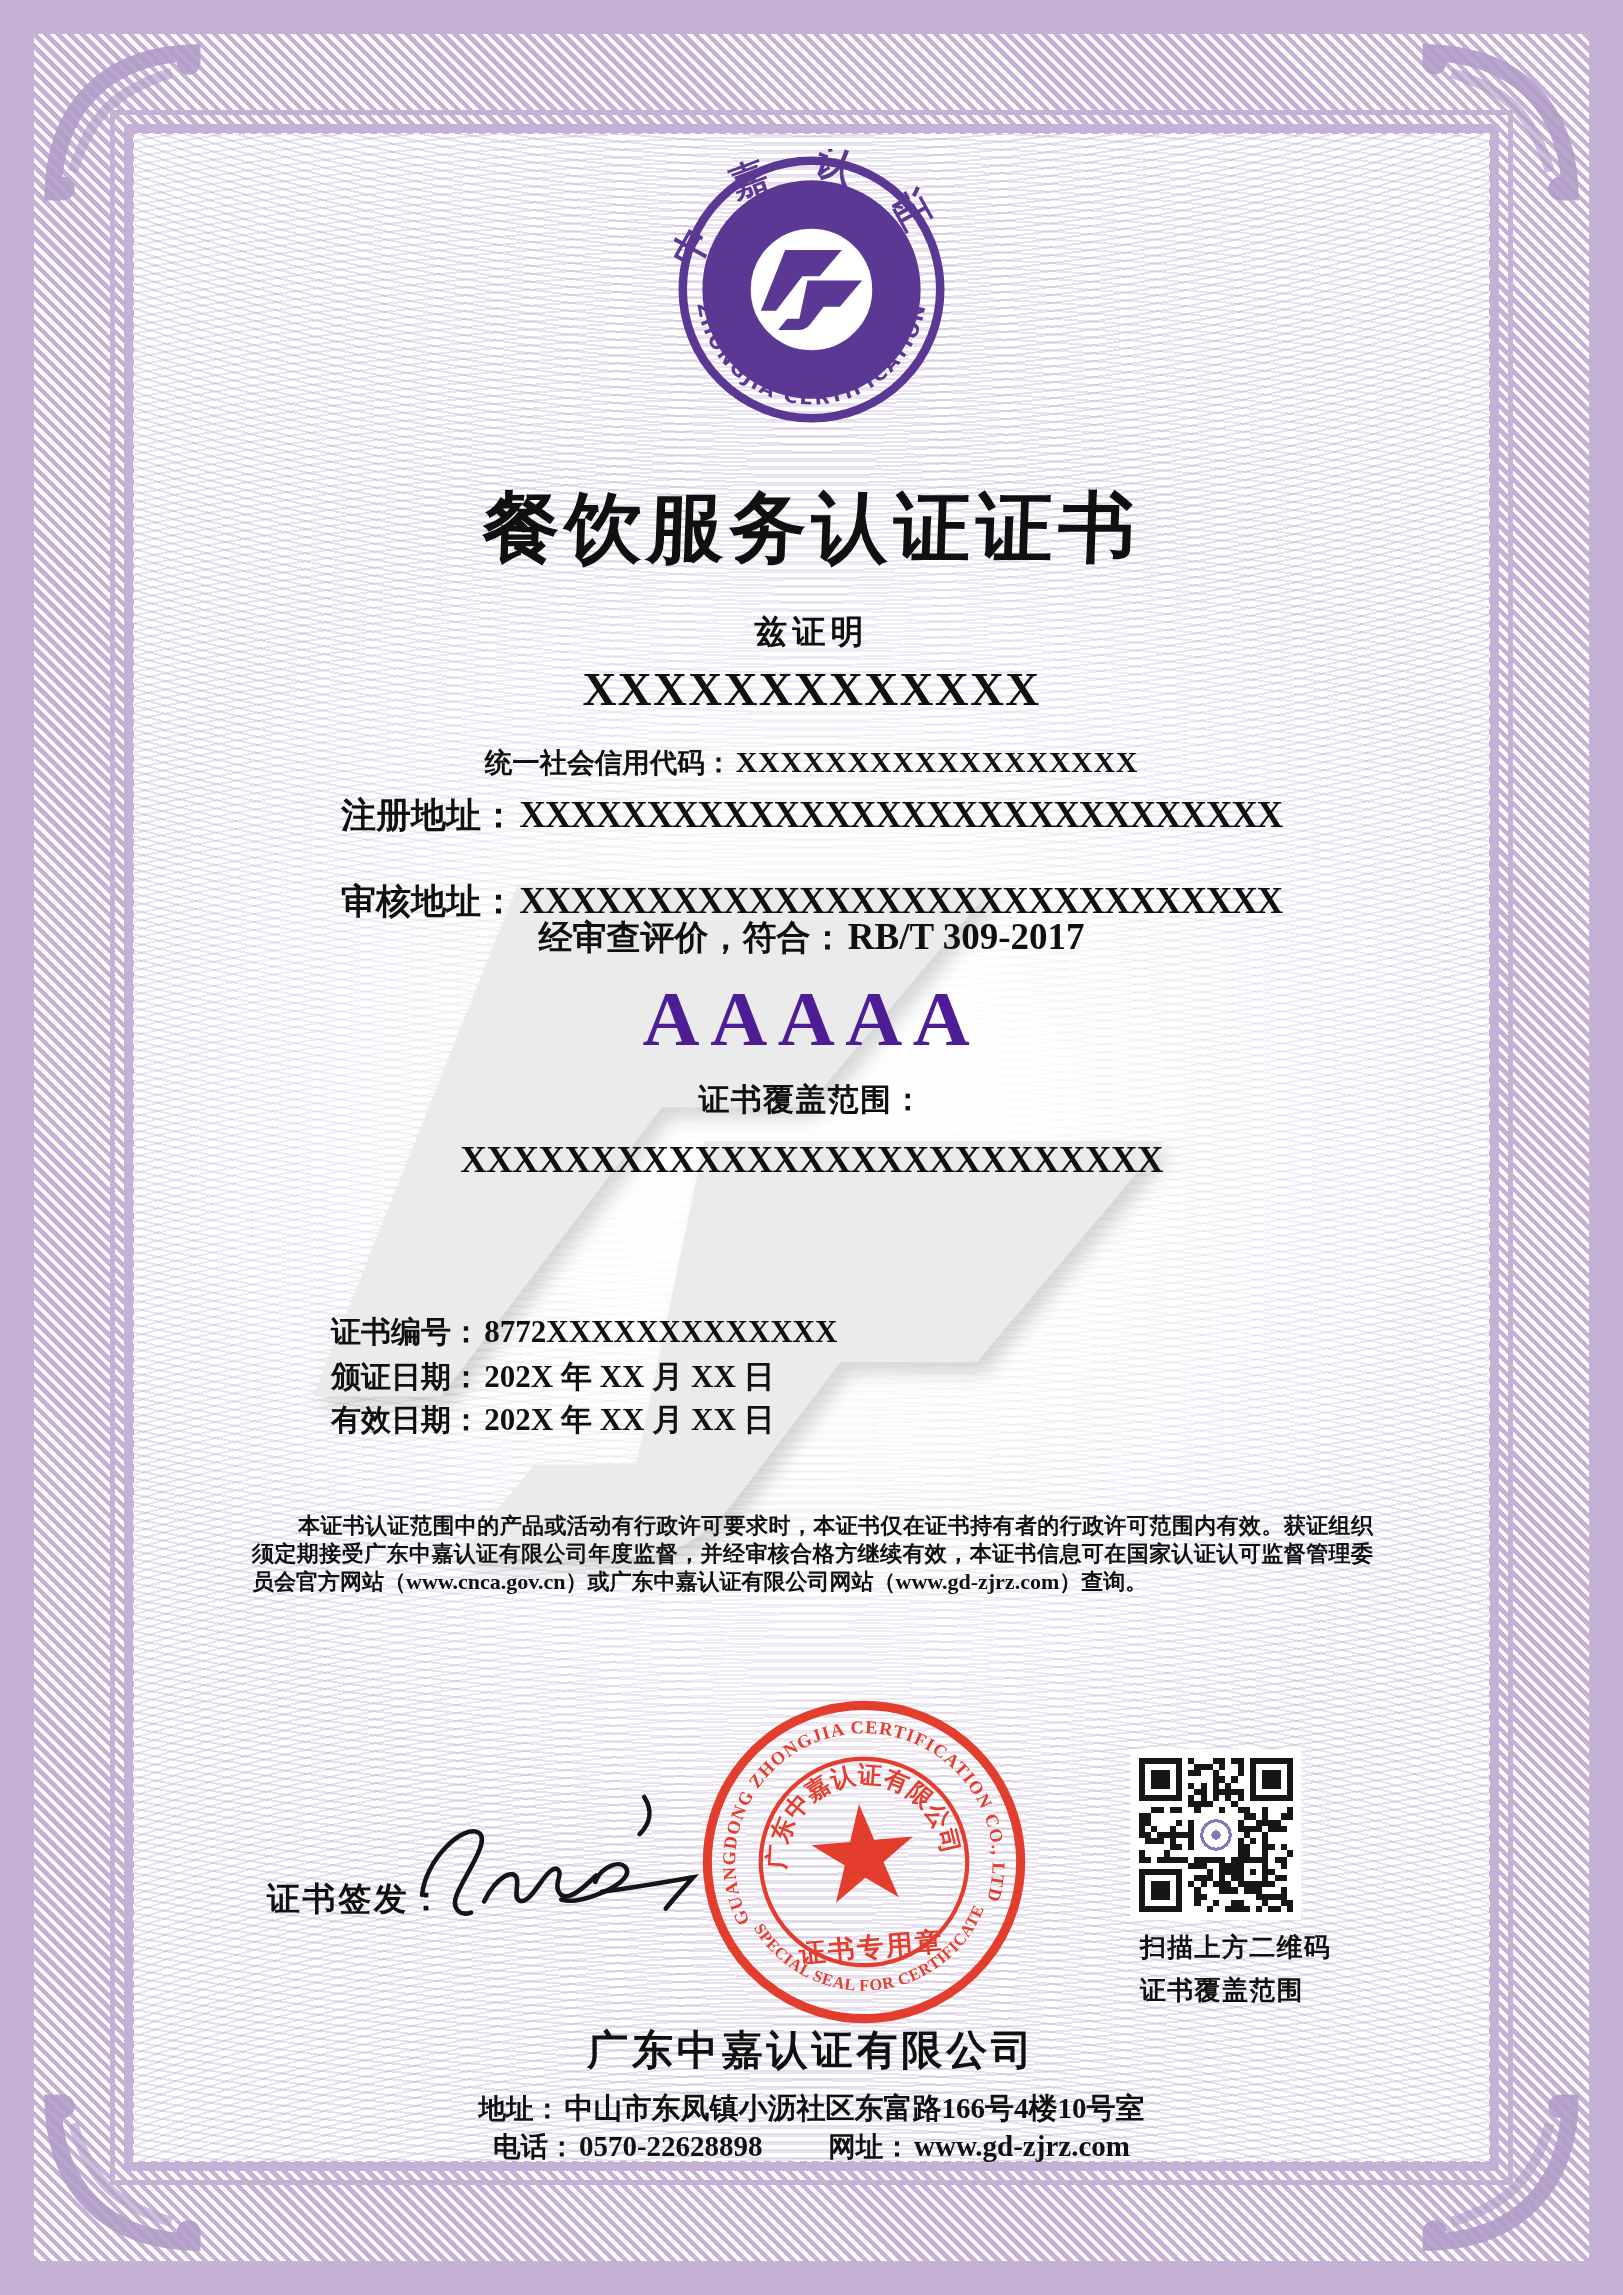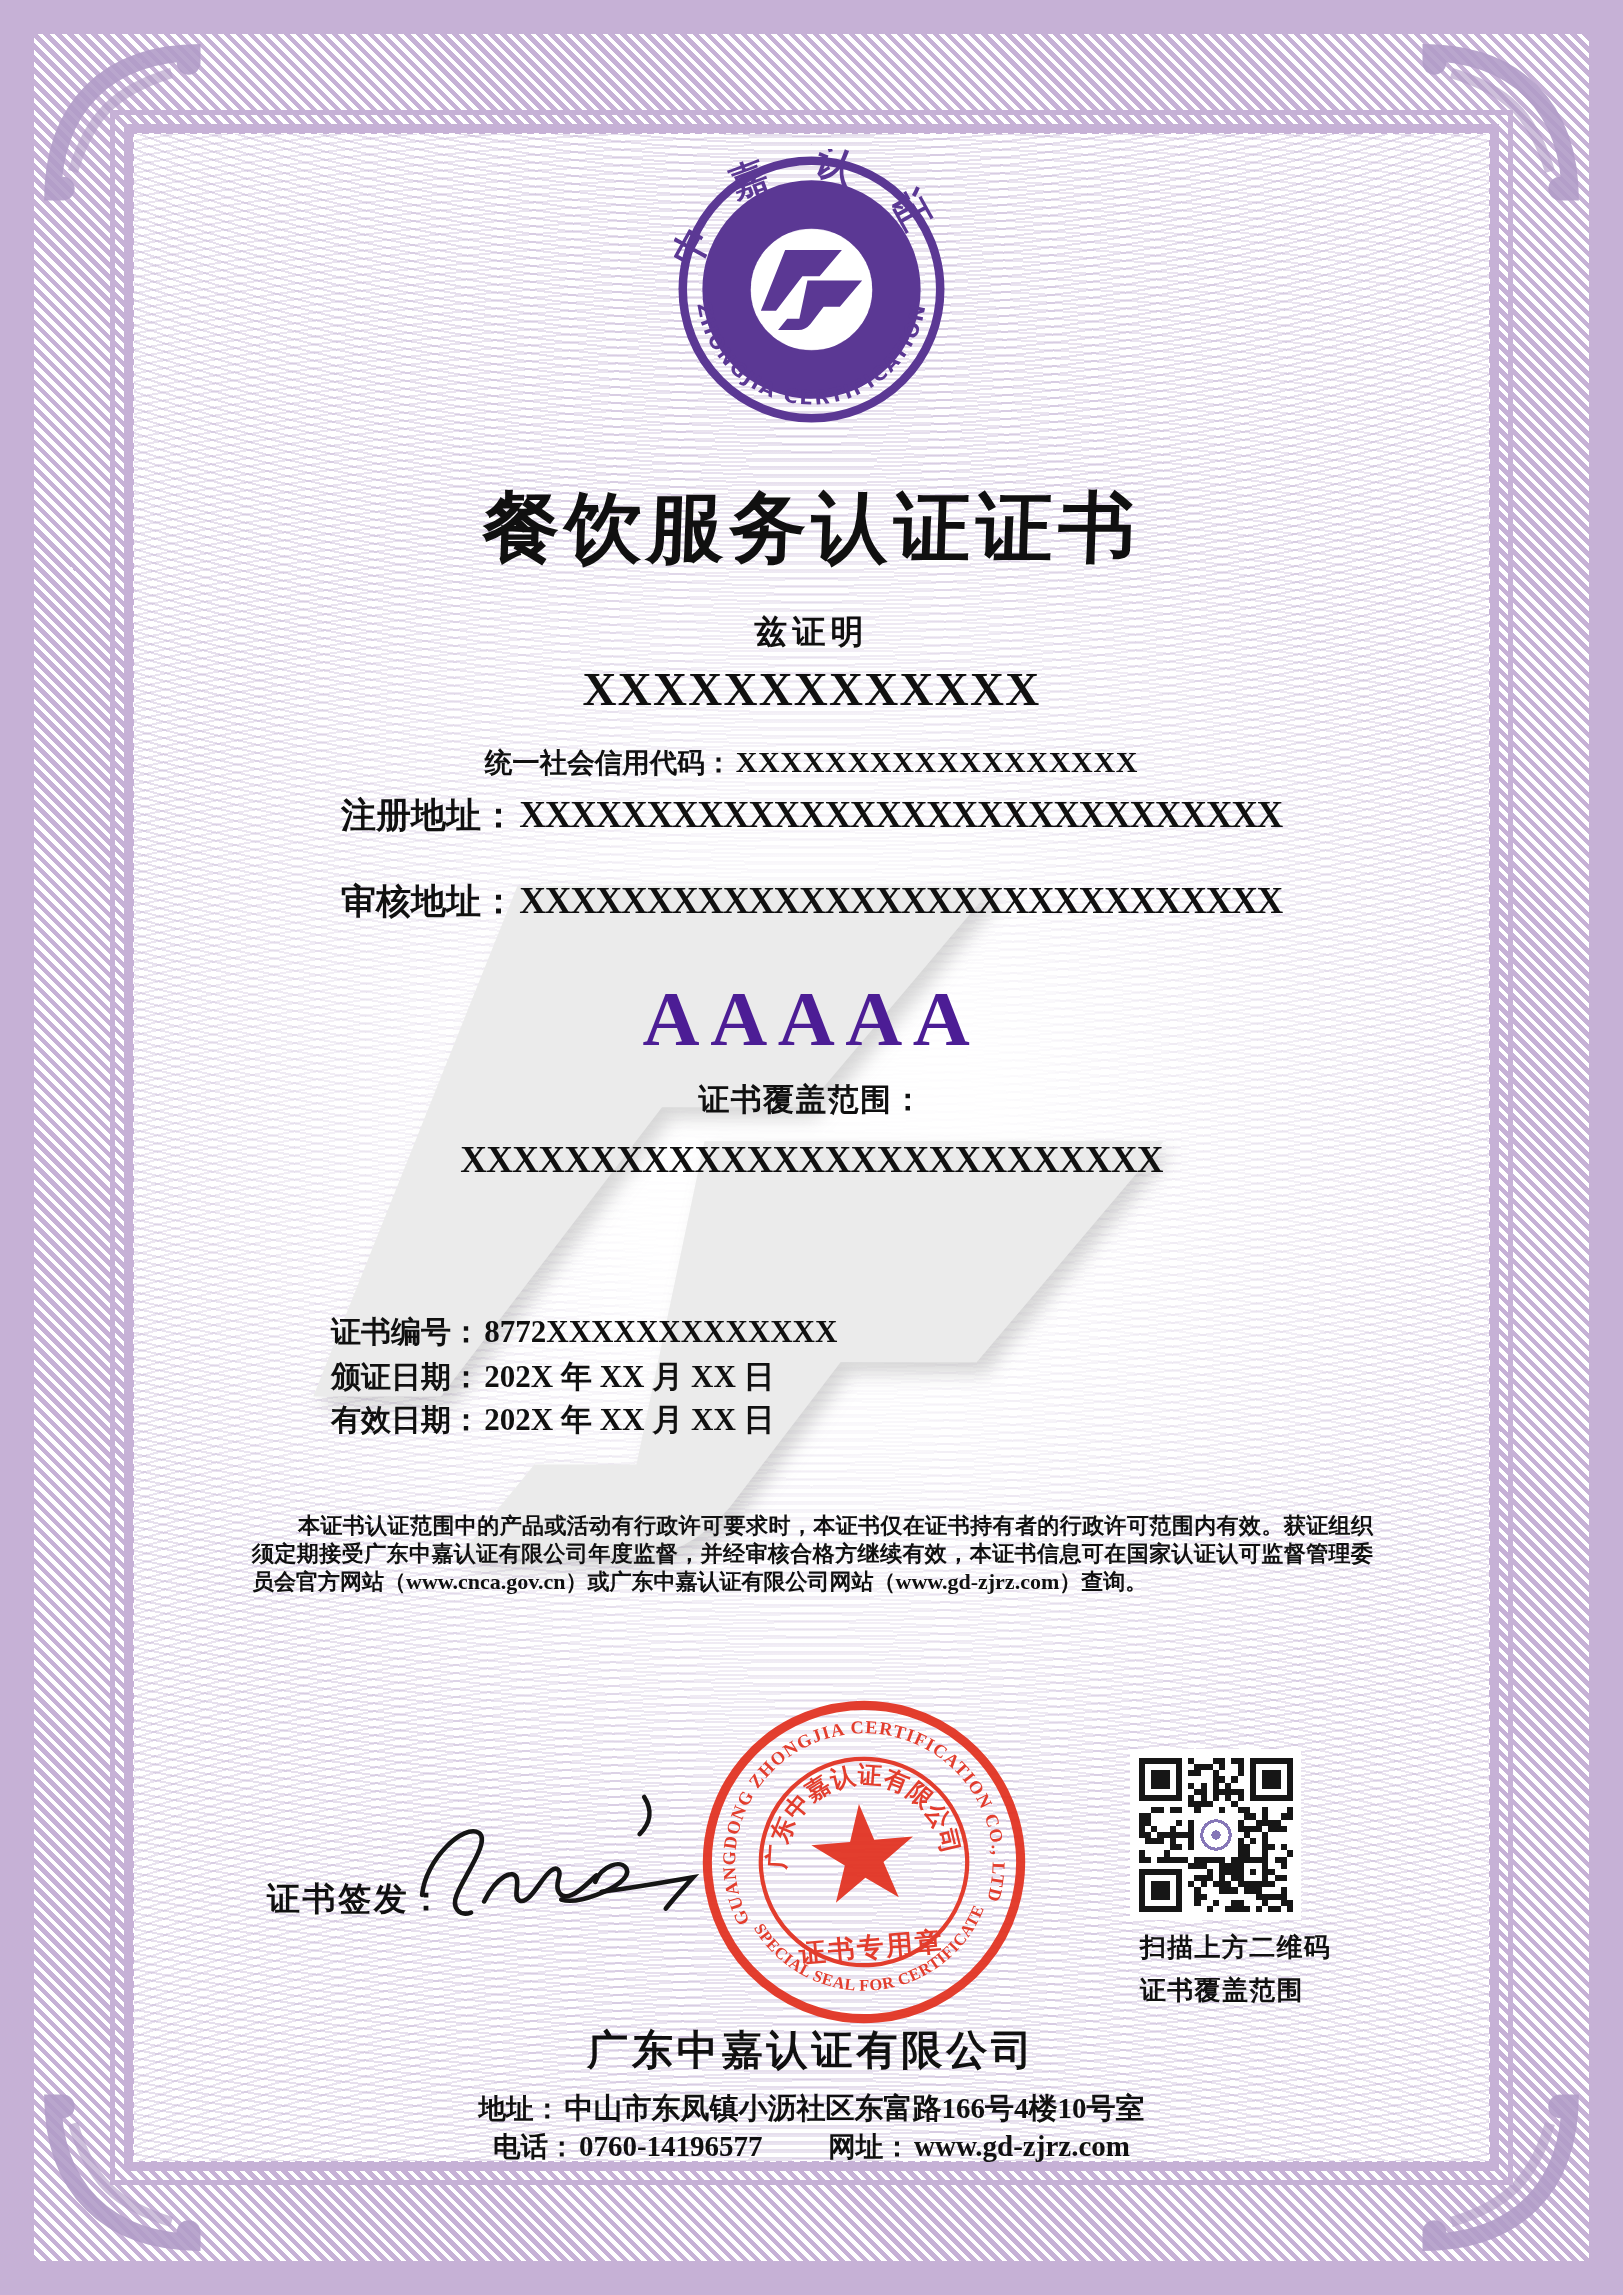--- a/index.html
+++ b/index.html
@@ -150,20 +150,24 @@
   <div class="cline l-reg l-addr">
     <span class="sans lab">注册地址：</span>
     <span class="serif val">XXXXXXXXXXXXXXXXXXXXXXXXXXXXXX</span>
   </div>
 
   <div class="cline l-audit l-addr">
     <span class="sans lab">审核地址：</span>
     <span class="serif val">XXXXXXXXXXXXXXXXXXXXXXXXXXXXXX</span>
   </div>
 
+  <div class="cline l-eval">
+    <span class="sans lab">经审查评价，符合：</span>
+    <span class="serif val">RB/T 309-2017</span>
+  </div>
 
   <div class="cline grade serif">AAAAA</div>
   <div class="cline scope-label sans">证书覆盖范围：</div>
   <div class="cline scope-value serif">XXXXXXXXXXXXXXXXXXXXXXXXXXX</div>
 
   <div class="meta m1">
     <span class="sans lab">证书编号：</span>
     <span class="mixed val">8772XXXXXXXXXXXXX</span>
   </div>
   <div class="meta m2">
@@ -426,20 +430,20 @@
   <div class="qr-cap1 sans">扫描上方二维码</div>
   <div class="qr-cap2 sans">证书覆盖范围</div>
 
   <div class="cline f-company sans">广东中嘉认证有限公司</div>
   <div class="cline f-addr f-line">
     <span class="sans lab">地址：</span>
     <span class="mixed val">中山市东凤镇小沥社区东富路166号4楼10号室</span>
   </div>
   <div class="cline f-phone f-line">
     <span class="sans lab">电话：</span>
-    <span class="mixed val">0760-14196577</span>
+    <span class="mixed val">0570-22628898</span>
     <span class="gap"></span>
     <span class="sans lab">网址：</span>
     <span class="mixed val">www.gd-zjrz.com</span>
   </div>
 
 </div>
 
 
 </body></html>

